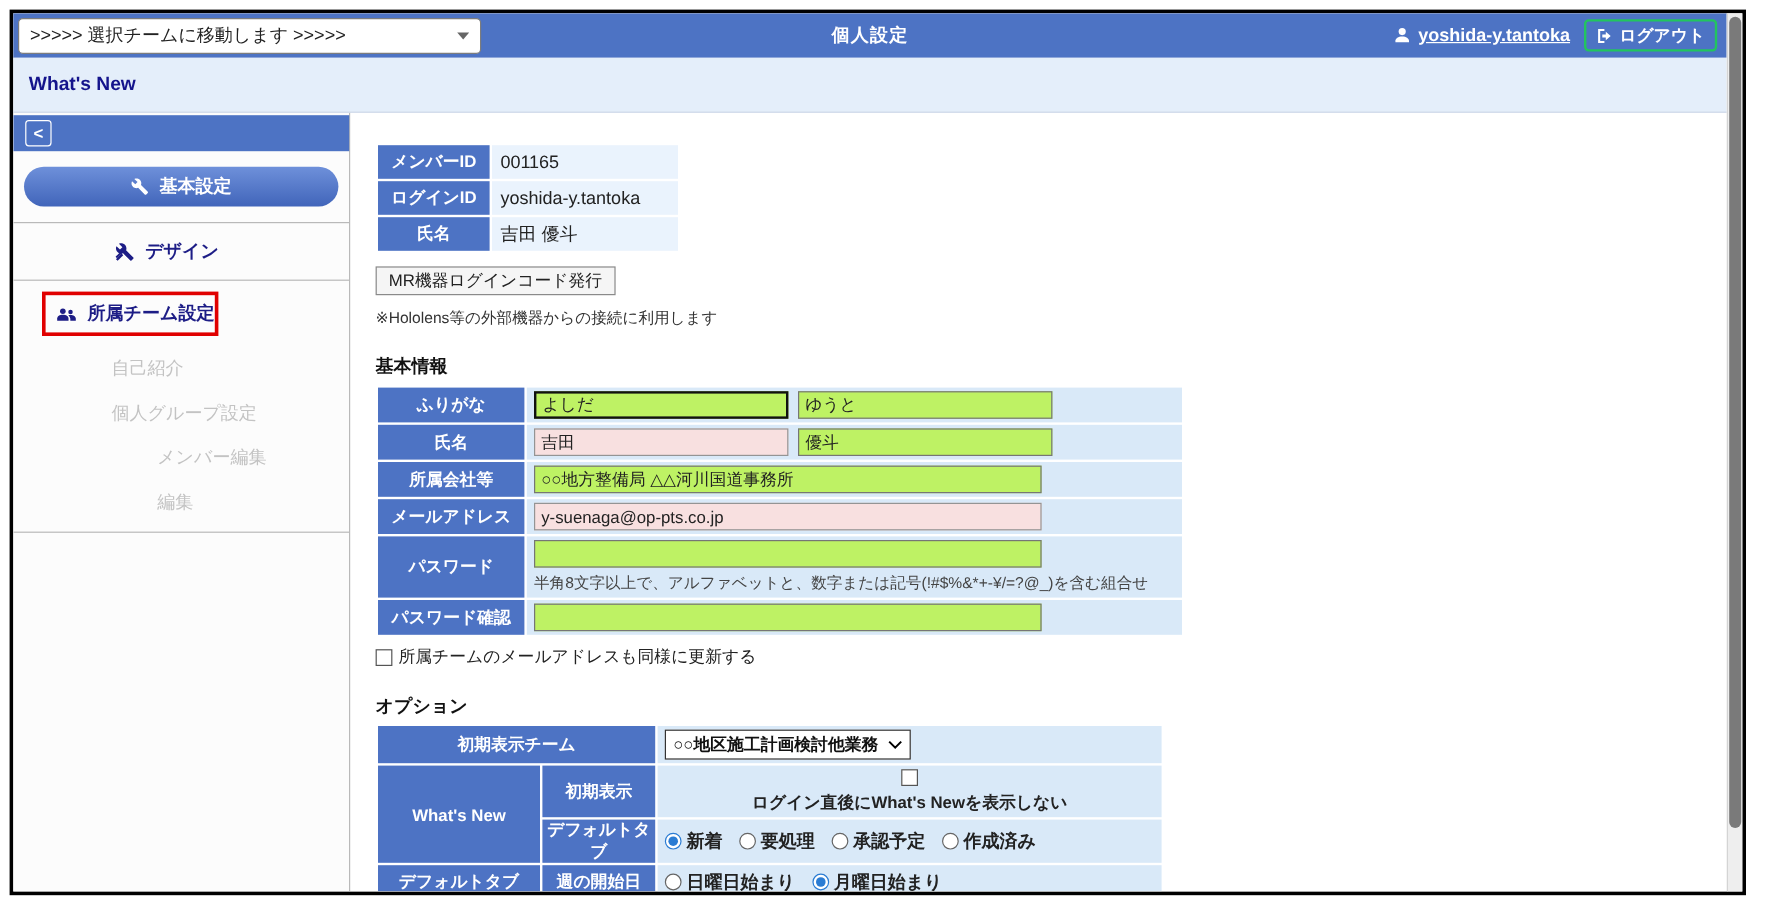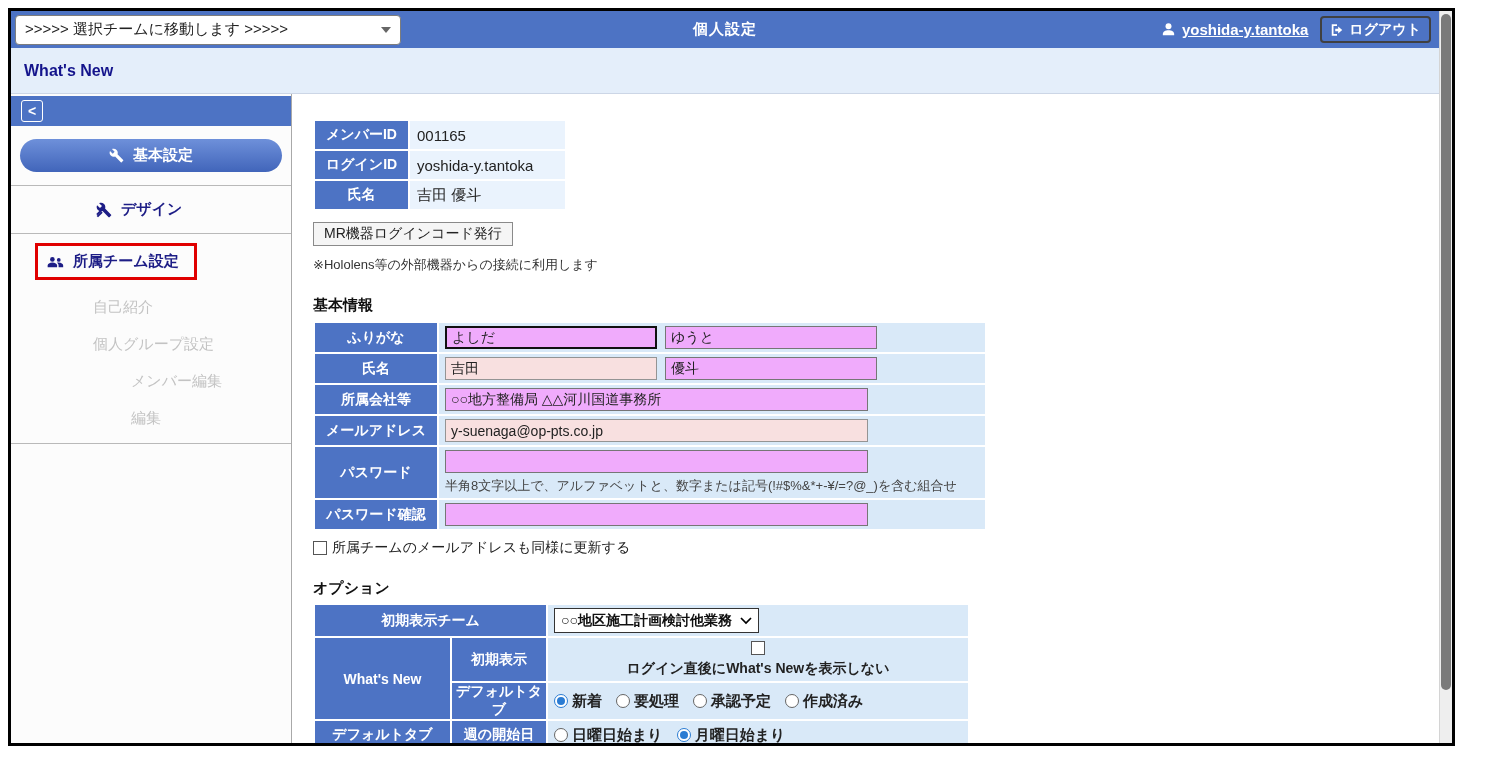--- a/index.html
+++ b/index.html
@@ -7,37 +7,37 @@
   .frame { position:absolute; left:8px; top:8px; width:1447px; height:738px; border:3px solid #000; background:#fff; overflow:hidden; display:flex; }
   .page { flex:1 1 auto; display:flex; flex-direction:column; overflow:hidden; }
 
   
   .topbar { height:37px; background:#4d73c4; display:flex; align-items:center; position:relative; flex:0 0 auto; }
   .team-select { margin-left:4px; width:386px; height:30px; background:#fff; border:1px solid #7d7d7d; border-radius:4px; display:flex; align-items:center; justify-content:space-between; padding:0 9px; font-size:15px; color:#222; cursor:pointer; }
   .caret-down { width:0; height:0; border-left:5px solid transparent; border-right:5px solid transparent; border-top:6px solid #666; }
   .topbar-title { position:absolute; left:50%; transform:translateX(-50%); color:#fff; font-weight:bold; font-size:15px; letter-spacing:1px; }
   .topbar-right { margin-left:auto; display:flex; align-items:center; gap:12px; padding-right:8px; }
   .userlink { display:flex; align-items:center; gap:5px; color:#fff; font-weight:bold; font-size:15px; text-decoration:underline; cursor:pointer; }
-  .logout-btn { display:flex; align-items:center; gap:5px; border:2px solid #404040; border-radius:4px; background:transparent; color:#fff; font-weight:bold; font-size:14px; height:27px; padding:0 8px; cursor:pointer; font-family:inherit; }
+  .logout-btn { display:flex; align-items:center; gap:5px; border:2px solid #22c55e; border-radius:4px; background:transparent; color:#fff; font-weight:bold; font-size:14px; height:27px; padding:0 8px; cursor:pointer; font-family:inherit; }
 
   
   .band { height:46px; background:#e4eefa; border-bottom:1px solid #ccd6e6; display:flex; align-items:center; padding-left:13px; flex:0 0 auto; }
   .band-title { color:#14148c; font-weight:bold; font-size:16px; }
 
   
   .split { flex:1 1 auto; display:flex; overflow:hidden; }
   .sidebar { width:281px; flex:0 0 281px; background:#fcfcfc; border-right:1px solid #a9a9a9; display:flex; flex-direction:column; }
   .side-head { margin-top:2px; height:30px; background:#4d73c4; display:flex; align-items:center; padding-left:10px; }
   .collapse-btn { width:22px; height:22px; border:1px solid #fff; border-radius:3px; background:transparent; color:#fff; font-weight:bold; font-size:14px; line-height:1; cursor:pointer; font-family:inherit; }
   .pill { margin:13px 9px 0 9px; height:33px; border-radius:17px; background:linear-gradient(#6e90da,#4165ba); color:#fff; font-weight:bold; font-size:15px; display:flex; align-items:center; justify-content:center; gap:9px; cursor:pointer; }
   .side-divider { border:none; border-top:1px solid #b9b9b9; margin:0; }
   .d1 { margin-top:13px; } .d2 { margin-top:0; } .d3 { margin-top:6px; }
   .side-item { display:flex; align-items:center; gap:9px; color:#1d1d86; font-weight:bold; font-size:15px; padding:14px 0 14px 0; cursor:pointer; }
   .side-item.design { padding-left:85px; }
-  .side-item.team { margin:9px 0 9px 24px; padding:6px 15px 6px 8px; border:3px solid #e00000; width:max-content; }
+  .side-item.team { margin:9px 0 9px 24px; padding:6px 0 6px 8px; border:3px solid #e00000; width:max-content; }
   .side-item.disabled { color:#c3c3c3; font-weight:normal; cursor:default; padding:9px 0 9px 82px; }
   .side-item.disabled.indent { padding-left:120px; }
 
   .main { flex:1 1 auto; background:#fff; padding:25px 0 0 21px; overflow:hidden; }
 
   
   table { border-collapse:separate; border-spacing:2px; }
   td.lbl { background:#4d73c4; color:#fff; font-weight:bold; font-size:14px; text-align:center; vertical-align:middle; padding:0 4px; }
   td.val { background:#eaf3fd; color:#222; font-size:15px; padding:0 7px; vertical-align:middle; }
   td.cell { background:#d9e9f8; padding:3px 6px; vertical-align:middle; font-size:14px; color:#222; }
@@ -46,21 +46,21 @@
   .profile-tbl td.val { width:155px; }
 
   .mr-btn { margin-top:11px; height:24px; background:#f5f5f5; border:1px solid #8a8a8a; font-size:14px; color:#222; padding:0 10px; cursor:pointer; font-family:inherit; display:block; }
   .mr-note { margin-top:10px; font-size:13px; color:#333; }
 
   .sec-head { margin-top:22px; font-size:15px; font-weight:bold; color:#111; }
 
   .form-tbl { margin-top:6px; }
   .form-tbl td.lbl { width:122px; height:28px; }
   .form-tbl td.cell { width:546px; }
-  .txt { height:23px; border:1px solid #767676; background:#f0abfc; font-size:14px; font-family:inherit; color:#222; padding:0 5px; vertical-align:middle; }
+  .txt { height:23px; border:1px solid #767676; background:#bef264; font-size:14px; font-family:inherit; color:#222; padding:0 5px; vertical-align:middle; }
   .txt.w-half { width:212px; }
   .txt.w-wide { width:423px; }
   .txt.focused { border:2px solid #111; }
   .txt.invalid { background:#f8e0e0; border:1px solid #949494; }
   .gap { display:inline-block; width:8px; }
   .pw-hint { display:block; margin-top:4px; font-size:13px; color:#444; }
 
   .chk-row { margin-top:8px; display:flex; align-items:center; gap:5px; font-size:14px; color:#222; }
   .chk { width:14px; height:14px; border:1px solid #555; background:#fff; display:inline-block; flex:0 0 auto; }
 

